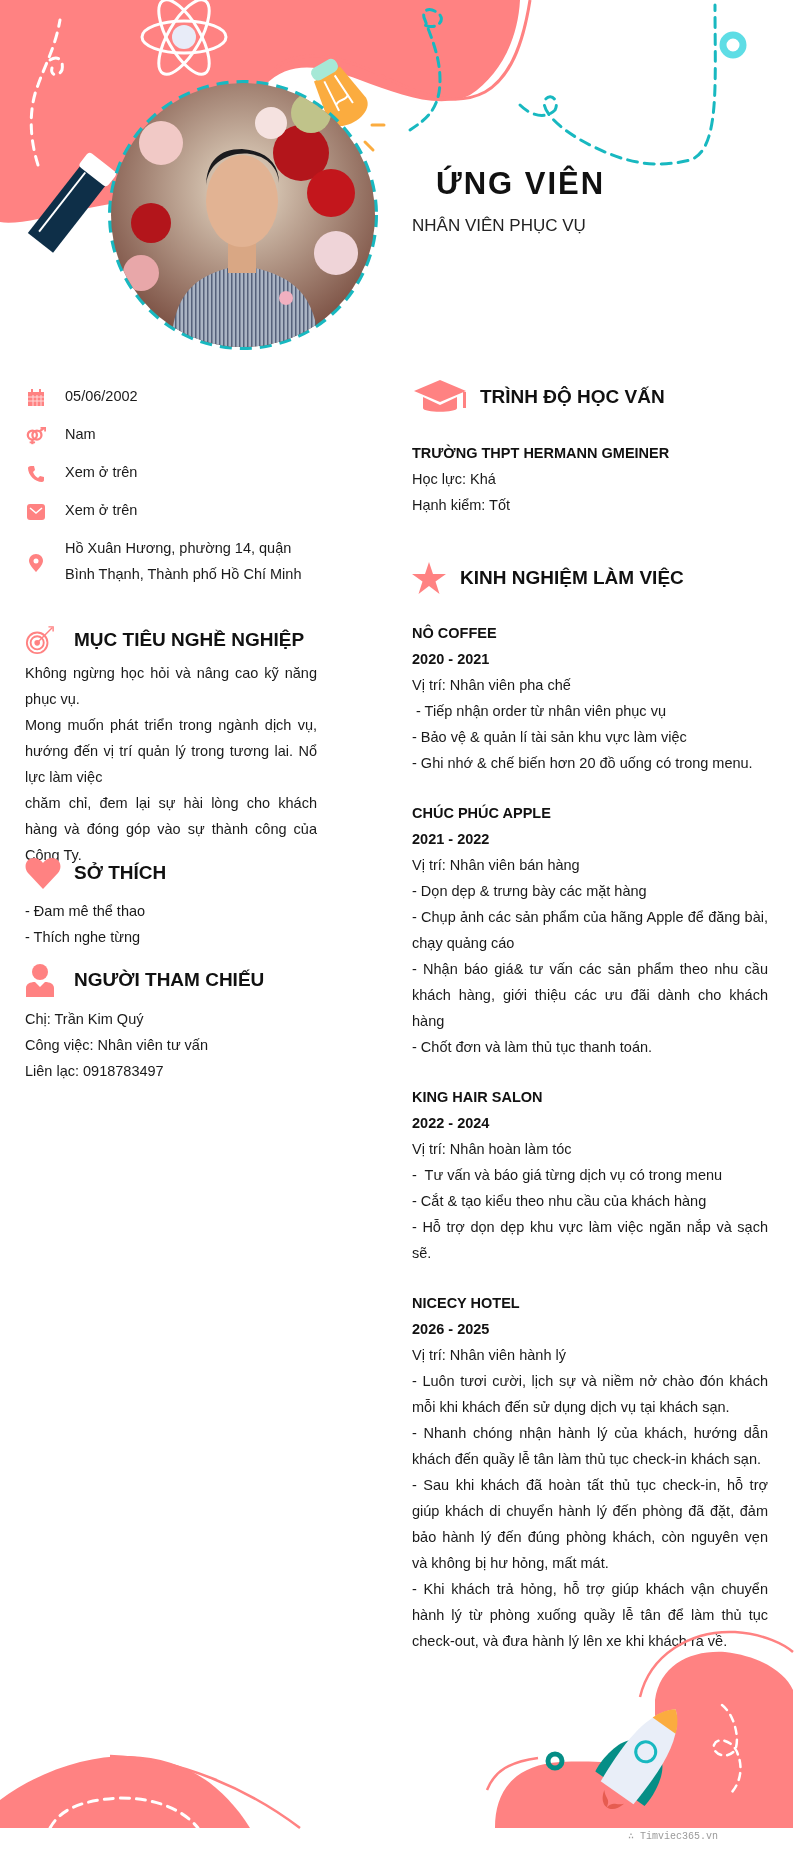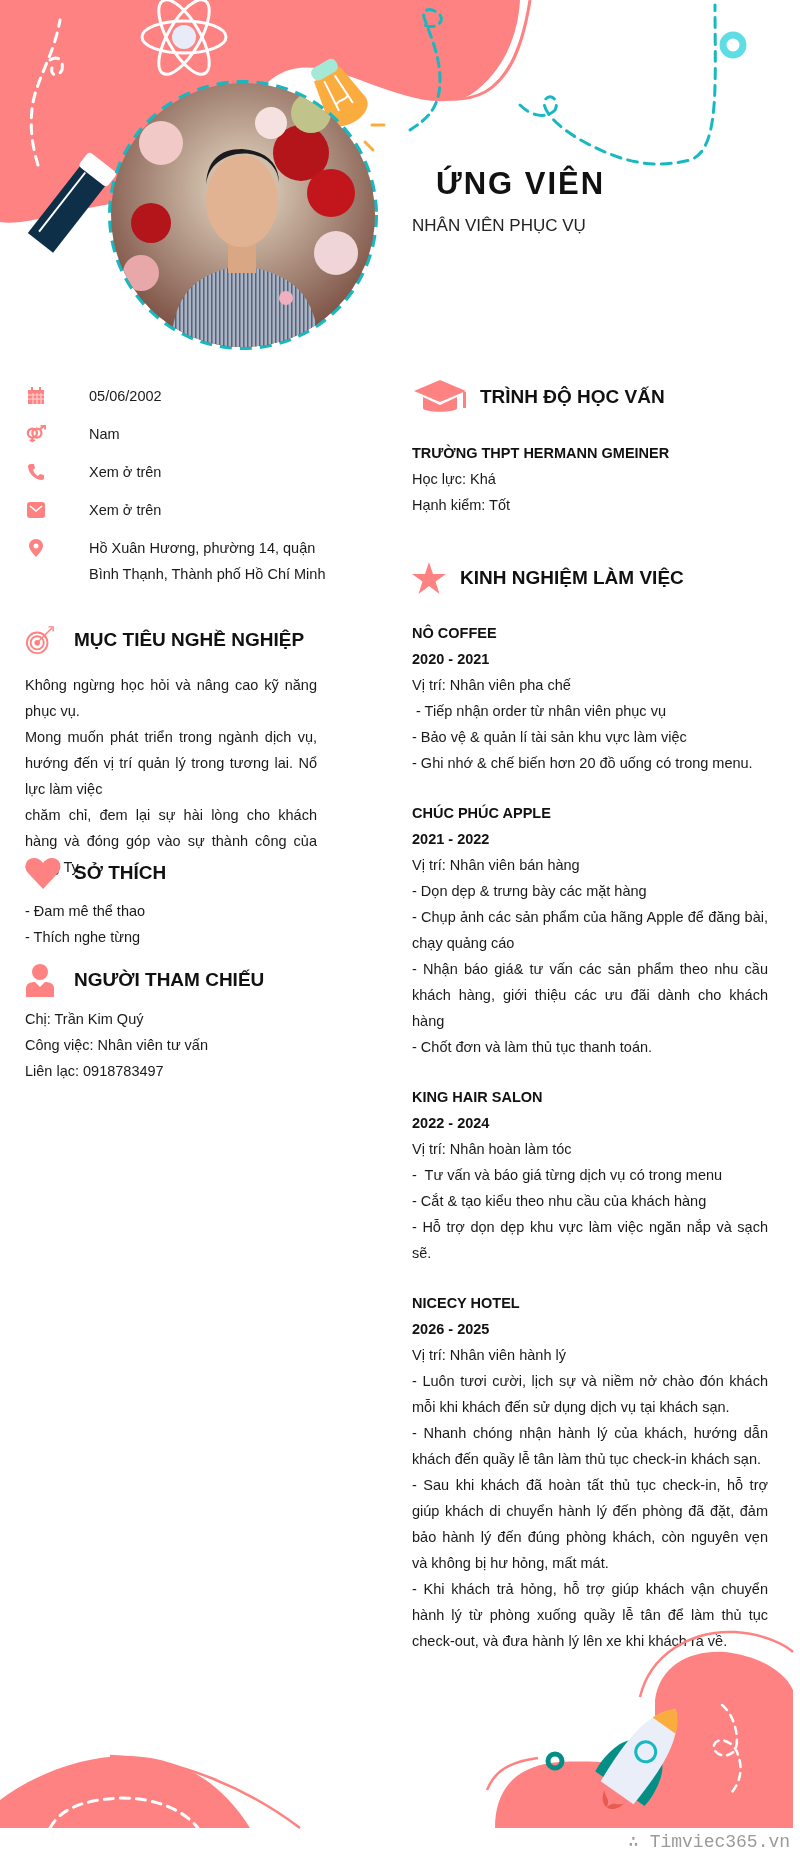--- a/index.html
+++ b/index.html
@@ -7,34 +7,34 @@
   body { position: relative; font-family: "Liberation Sans", sans-serif; color: #1a1a1a; }
   .abs { position: absolute; }
   svg.deco { position: absolute; left: 0; top: 0; }
 
   .name { left: 436px; top: 166px; font-size: 31px; font-weight: bold; letter-spacing: 2px; color: #111; }
   .job-title { left: 412px; top: 216px; font-size: 17px; color: #222; text-align: right; }
 
   .photo-wrap { left: 111px; top: 83px; width: 264px; height: 264px; border-radius: 50%; overflow: hidden; }
   .photo-wrap svg { width: 100%; height: 100%; display:block; }
 
-  .contact-row { left: 26px; width: 300px; display: flex; align-items: flex-start; font-size: 14.5px; line-height: 26px; gap: 24px; }
+  .contact-row { left: 26px; width: 300px; display: flex; align-items: center; font-size: 14.5px; line-height: 26px; }
   .contact-row .ic { width: 20px; height: 20px; margin-right: 19px; margin-top: 3px; flex: none; display:flex; align-items:center; justify-content:center; }
 
   .sec-head { display: flex; align-items: center; font-weight: bold; font-size: 19px; color: #111; }
   .sec-head .ic { flex: none; display:flex; align-items:center; justify-content:center; }
 
   .col-left { left: 25px; width: 292px; }
   .col-right { left: 412px; width: 356px; }
   .para { font-size: 14.5px; line-height: 26px; text-align: justify; color: #1a1a1a; }
   .line { font-size: 14.5px; line-height: 26px; color: #1a1a1a; }
   .bold { font-weight: bold; color: #111; }
   .exp-block { margin-bottom: 24px; }
 
-  .watermark { left: 628px; top: 1830px; font-family: "Liberation Mono", monospace; font-size: 18px; color: #9a9a9a; }
+  .watermark { left: 628px; top: 1830px; font-family: "Liberation Mono", monospace; font-size: 10px; color: #9a9a9a; }
 </style>
 </head>
 <body>
 
 <svg class="deco" width="800" height="360" viewBox="0 0 800 360">
 
   <path d="M0 0 H520 C518 40 500 75 470 95 C440 110 400 95 360 80 C320 65 290 60 265 85 C250 110 250 150 210 175 C170 200 120 200 80 210 C45 218 15 225 0 222 Z" fill="#ff8282"></path>
 
   <path d="M275 68 C300 48 340 55 380 75 C420 95 455 108 485 92 C510 78 523 45 530 0" stroke="#ff8282" stroke-width="3" fill="none"></path>
 
@@ -165,21 +165,21 @@
       <svg width="32" height="32" viewBox="0 0 32 32">
           <circle cx="13" cy="19" r="11" fill="none" stroke="#ff8282" stroke-width="2"></circle>
           <circle cx="13" cy="19" r="7" fill="none" stroke="#ff8282" stroke-width="2"></circle>
           <circle cx="13" cy="19" r="3" fill="#ff8282"></circle>
           <line x1="13" y1="19" x2="29" y2="3" stroke="#ff8282" stroke-width="1.5"></line>
           <path d="M25 2 L30 2 L30 7" stroke="#ff8282" stroke-width="1.5" fill="none"></path>
         </svg>
     </span>
     <span>MỤC TIÊU NGHỀ NGHIỆP</span>
   </div>
-  <div class="para" style="margin-top:16px">Không ngừng học hỏi và nâng cao kỹ năng phục vụ.</div>
+  <div class="para" style="margin-top:4px">Không ngừng học hỏi và nâng cao kỹ năng phục vụ.</div>
   <div class="para">Mong muốn phát triển trong ngành dịch vụ, hướng đến vị trí quản lý trong tương lai. Nổ lực làm việc</div>
   <div class="para">chăm chỉ, đem lại sự hài lòng cho khách hàng và đóng góp vào sự thành công của Công Ty.</div>
 </div>
 
 <div class="abs col-left" style="top:857px">
   <div class="sec-head">
     <span class="ic" style="width:36px;margin-right:13px">
       <svg width="36" height="32" viewBox="0 0 36 32">
           <path d="M18 32 L3 16 C-2 10 1 1 9 1 C13 1 16 3 18 6 C20 3 23 1 27 1 C35 1 38 10 33 16 Z" fill="#ff8282"></path>
         </svg>

